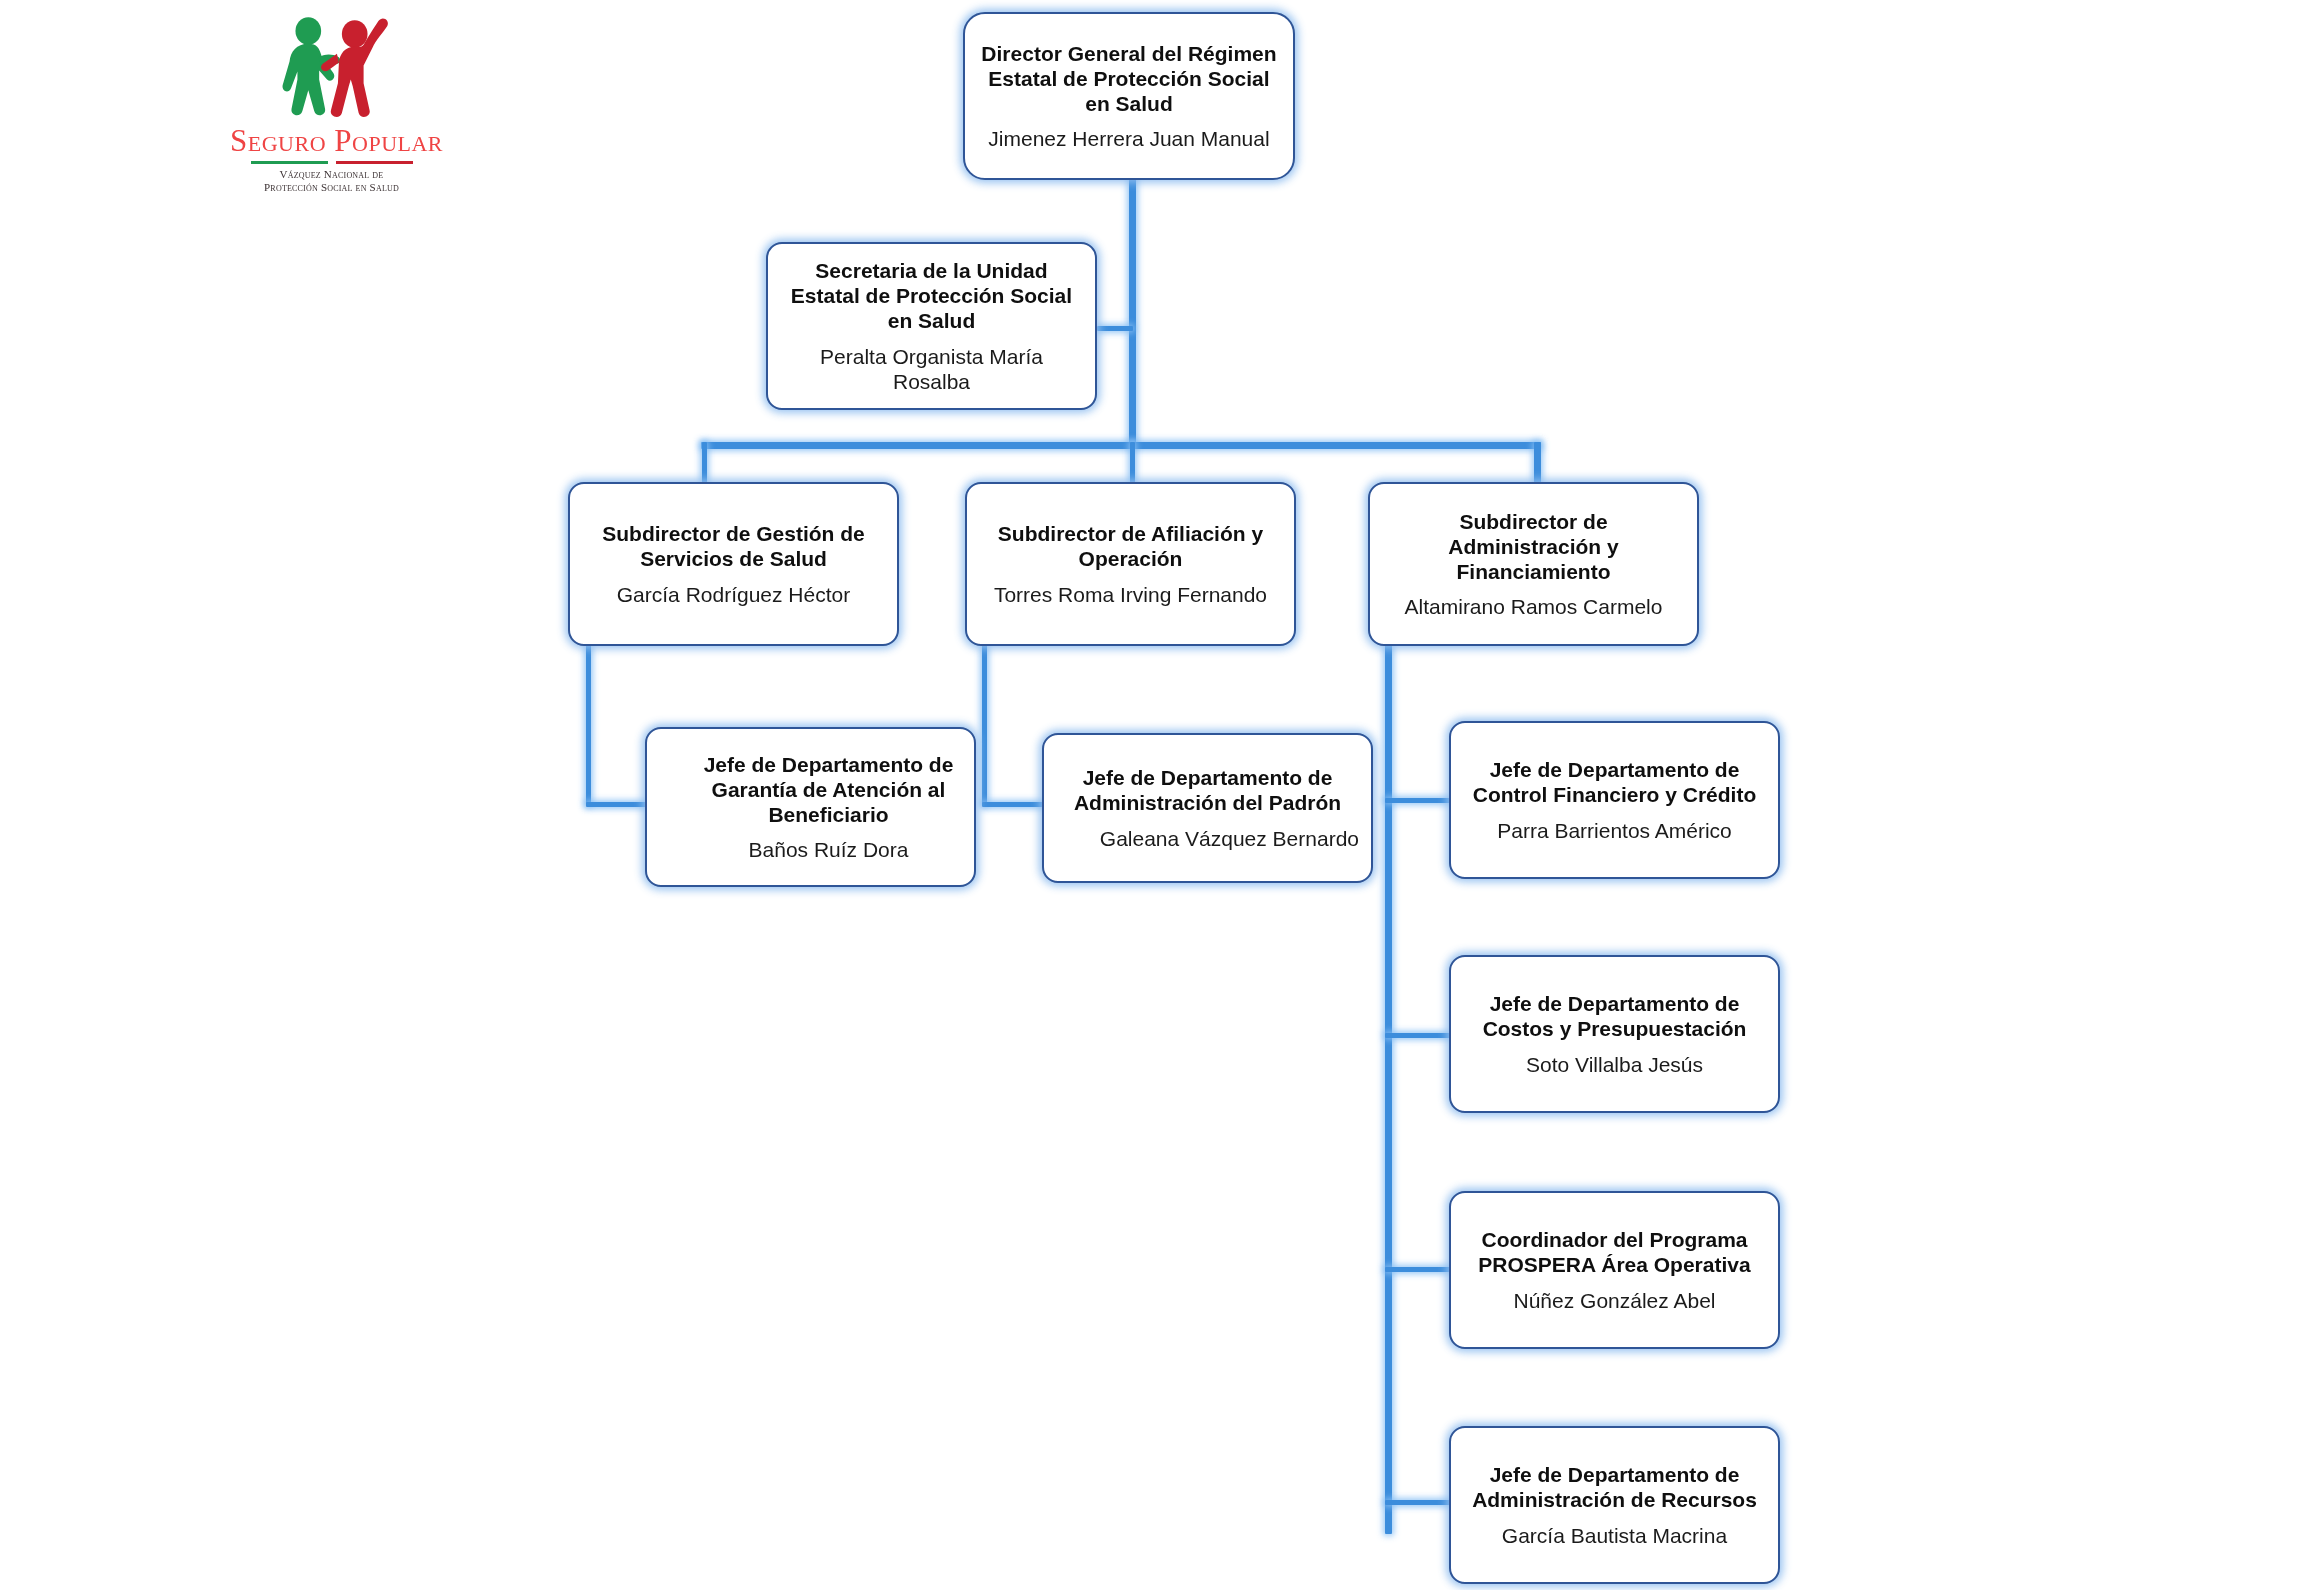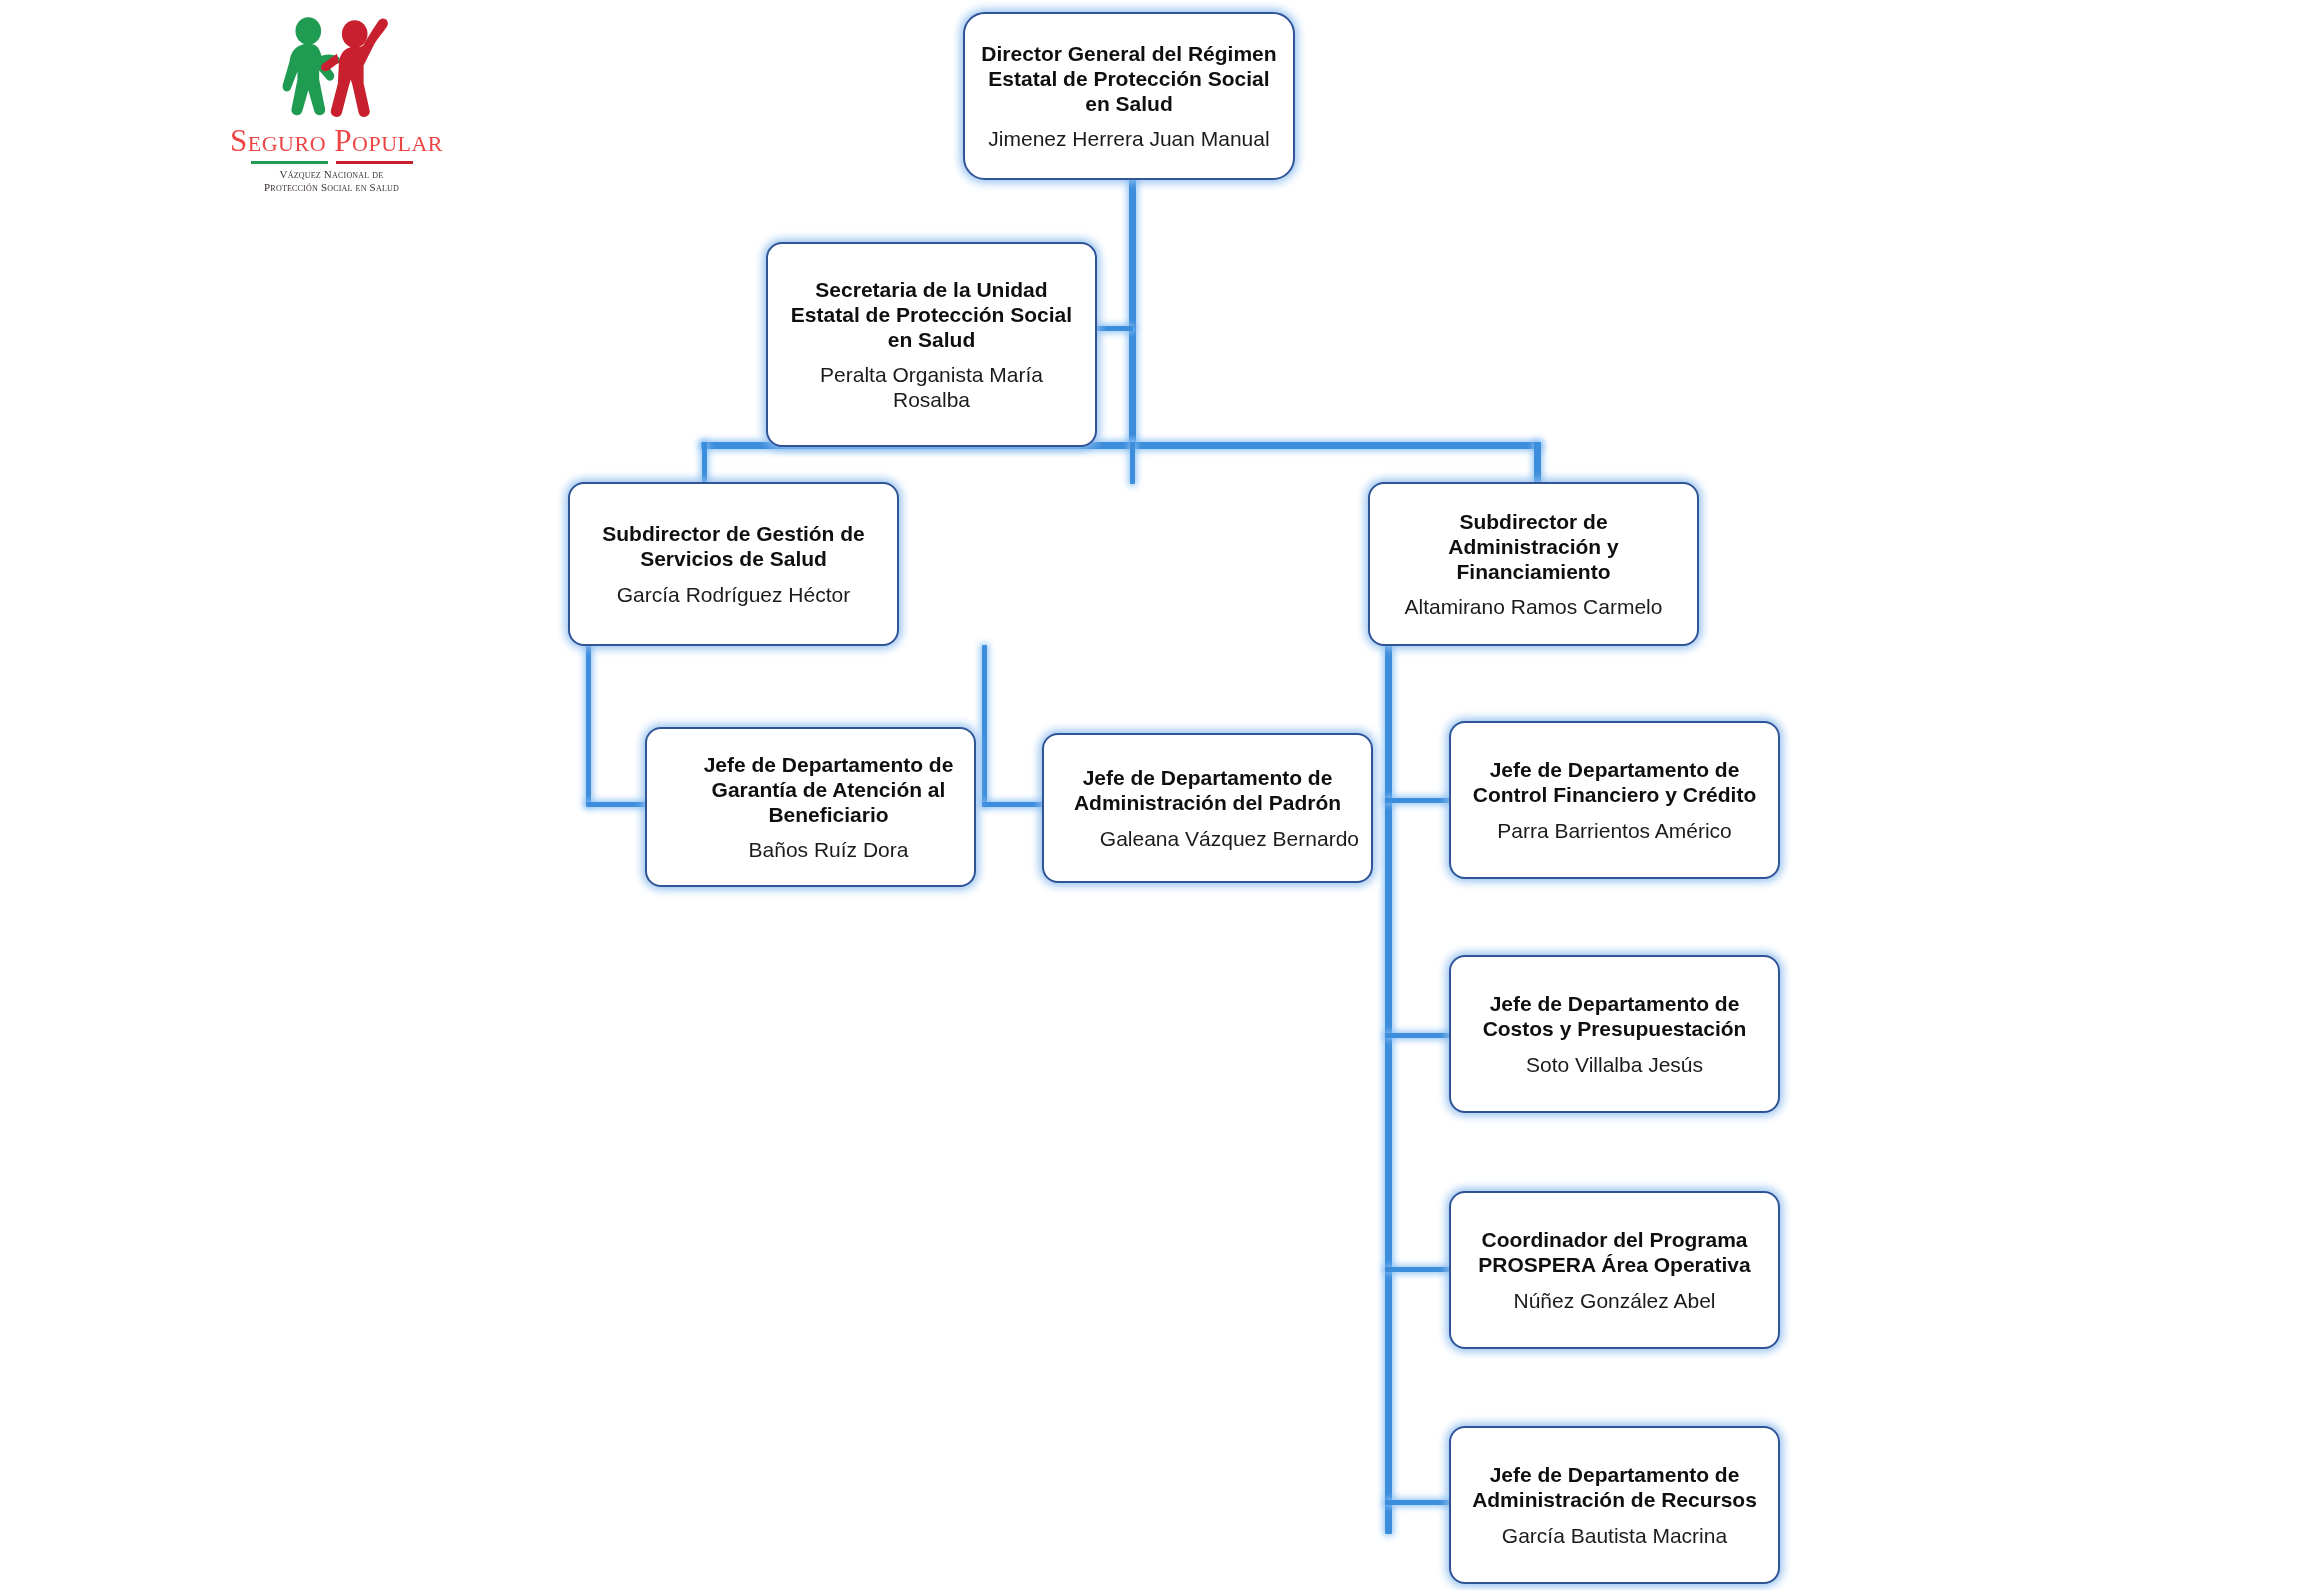--- a/index.html
+++ b/index.html
@@ -165,30 +165,34 @@
   <div class="line h thin" style="left:1385px; top:798px; width:69px;"></div>
   <div class="line h thin" style="left:1385px; top:1033px; width:69px;"></div>
   <div class="line h thin" style="left:1385px; top:1267px; width:69px;"></div>
   <div class="line h thin" style="left:1385px; top:1500px; width:69px;"></div>
 
   <div class="node" style="left:963px; top:12px; width:332px; height:168px;border-radius:22px;">
     <div class="title">Director General del Régimen Estatal de Protección Social en Salud</div>
     <div class="person">Jimenez Herrera Juan Manual</div>
   </div>
 
-  <div class="node" style="left:766px; top:242px; width:331px; height:205px;">
+  <div class="node" style="left:766px; top:242px; width:331px; height:168px;">
     <div class="title">Secretaria de la Unidad Estatal de Protección Social en Salud</div>
     <div class="person">Peralta Organista María Rosalba</div>
   </div>
 
   <div class="node" style="left:568px; top:482px; width:331px; height:164px;">
     <div class="title">Subdirector de Gestión de Servicios de Salud</div>
     <div class="person">García Rodríguez Héctor</div>
   </div>
 
+  <div class="node" style="left:965px; top:482px; width:331px; height:164px;">
+    <div class="title">Subdirector de Afiliación y Operación</div>
+    <div class="person">Torres Roma Irving Fernando</div>
+  </div>
 
   <div class="node" style="left:1368px; top:482px; width:331px; height:164px;">
     <div class="title">Subdirector de Administración y Financiamiento</div>
     <div class="person">Altamirano Ramos Carmelo</div>
   </div>
 
   <div class="node" style="left:645px; top:727px; width:331px; height:160px;padding-left:48px;">
     <div class="title">Jefe de Departamento de Garantía de Atención al Beneficiario</div>
     <div class="person">Baños Ruíz Dora</div>
   </div>

